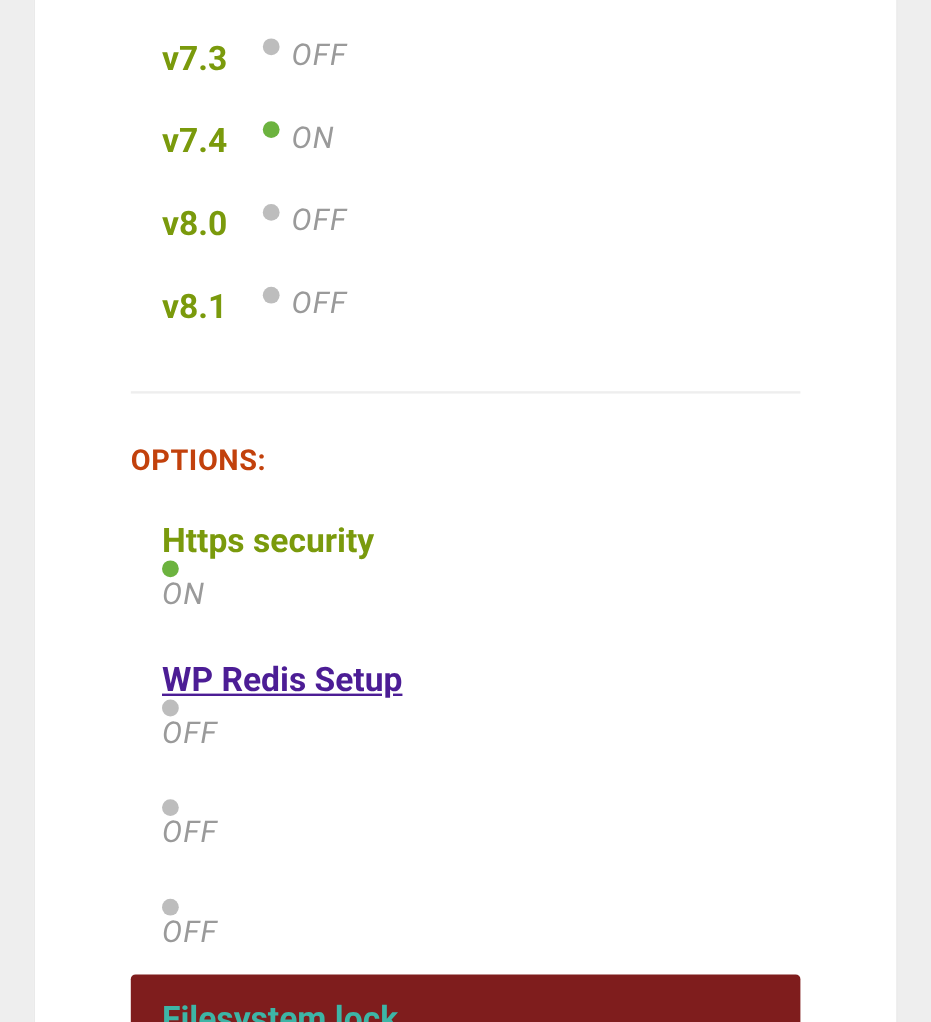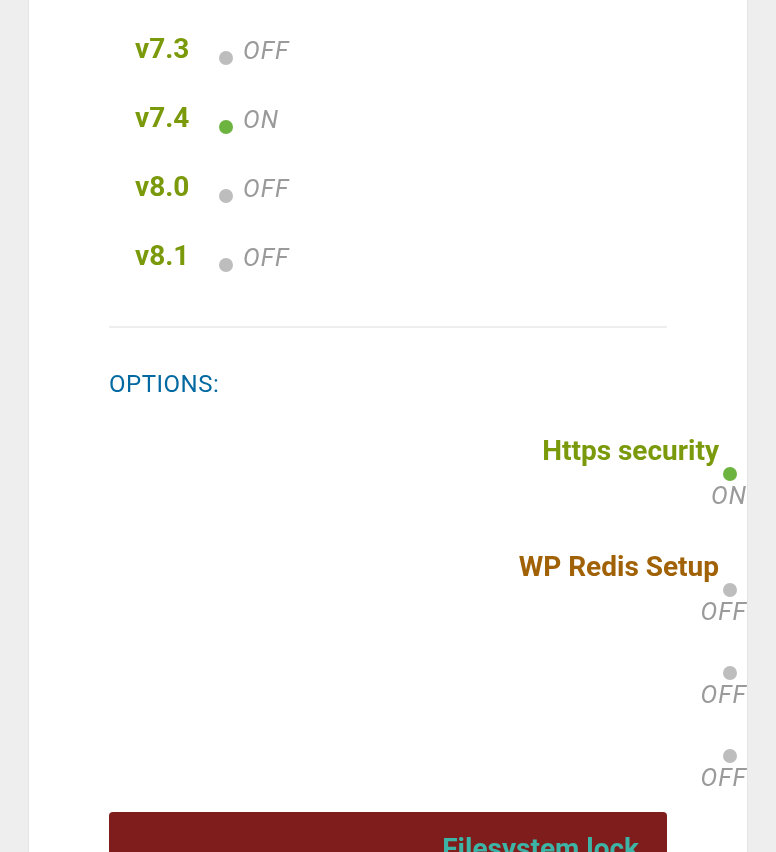--- a/index.html
+++ b/index.html
@@ -20,21 +20,21 @@
       height: 100%;
       border-left: 1px solid #e5e5e5;
       border-right: 1px solid #e5e5e5;
       padding: 0;
     }
     .version-list {
       padding: 14px 0 36px 0;
     }
     .version-item, .option-item {
       display: flex;
-      align-items: flex-end;
+      align-items: flex-start;
       padding: 18px 0 18px 106px;
     }
     .version-label {
       font-size: 28px;
       font-weight: 700;
       color: #7a9a0c;
       min-width: 84px;
     }
     .status-dot {
       width: 14px;
@@ -56,40 +56,41 @@
       letter-spacing: 1px;
       font-style: italic;
     }
     .divider {
       height: 2px;
       background: #eeeeee;
       margin: 0 80px;
     }
     .section-header {
       font-size: 24px;
-      font-weight: 400;
-      color: #0369a1;
+      font-weight: 700;
+      color: #c2410c;
       padding: 42px 0 16px 80px;
       letter-spacing: 0.5px;
     }
     .options-list {
       padding-bottom: 28px;
     }
     .option-item {
       padding: 20px 0 20px 106px;
       flex-direction: column;
     }
     .option-label {
       font-size: 28px;
       font-weight: 700;
       color: #7a9a0c;
       margin-right: 28px;
     }
     .option-label.disabled {
-      color: #a16207;
+      color: #4c1d95;
+      text-decoration: underline;
     }
     .option-label.highlighted {
       color: #3db5a6;
     }
     .option-item.highlighted {
       background: #7f1d1d;
       margin: 0 80px;
       padding-left: 26px;
       border-radius: 4px;
     }

